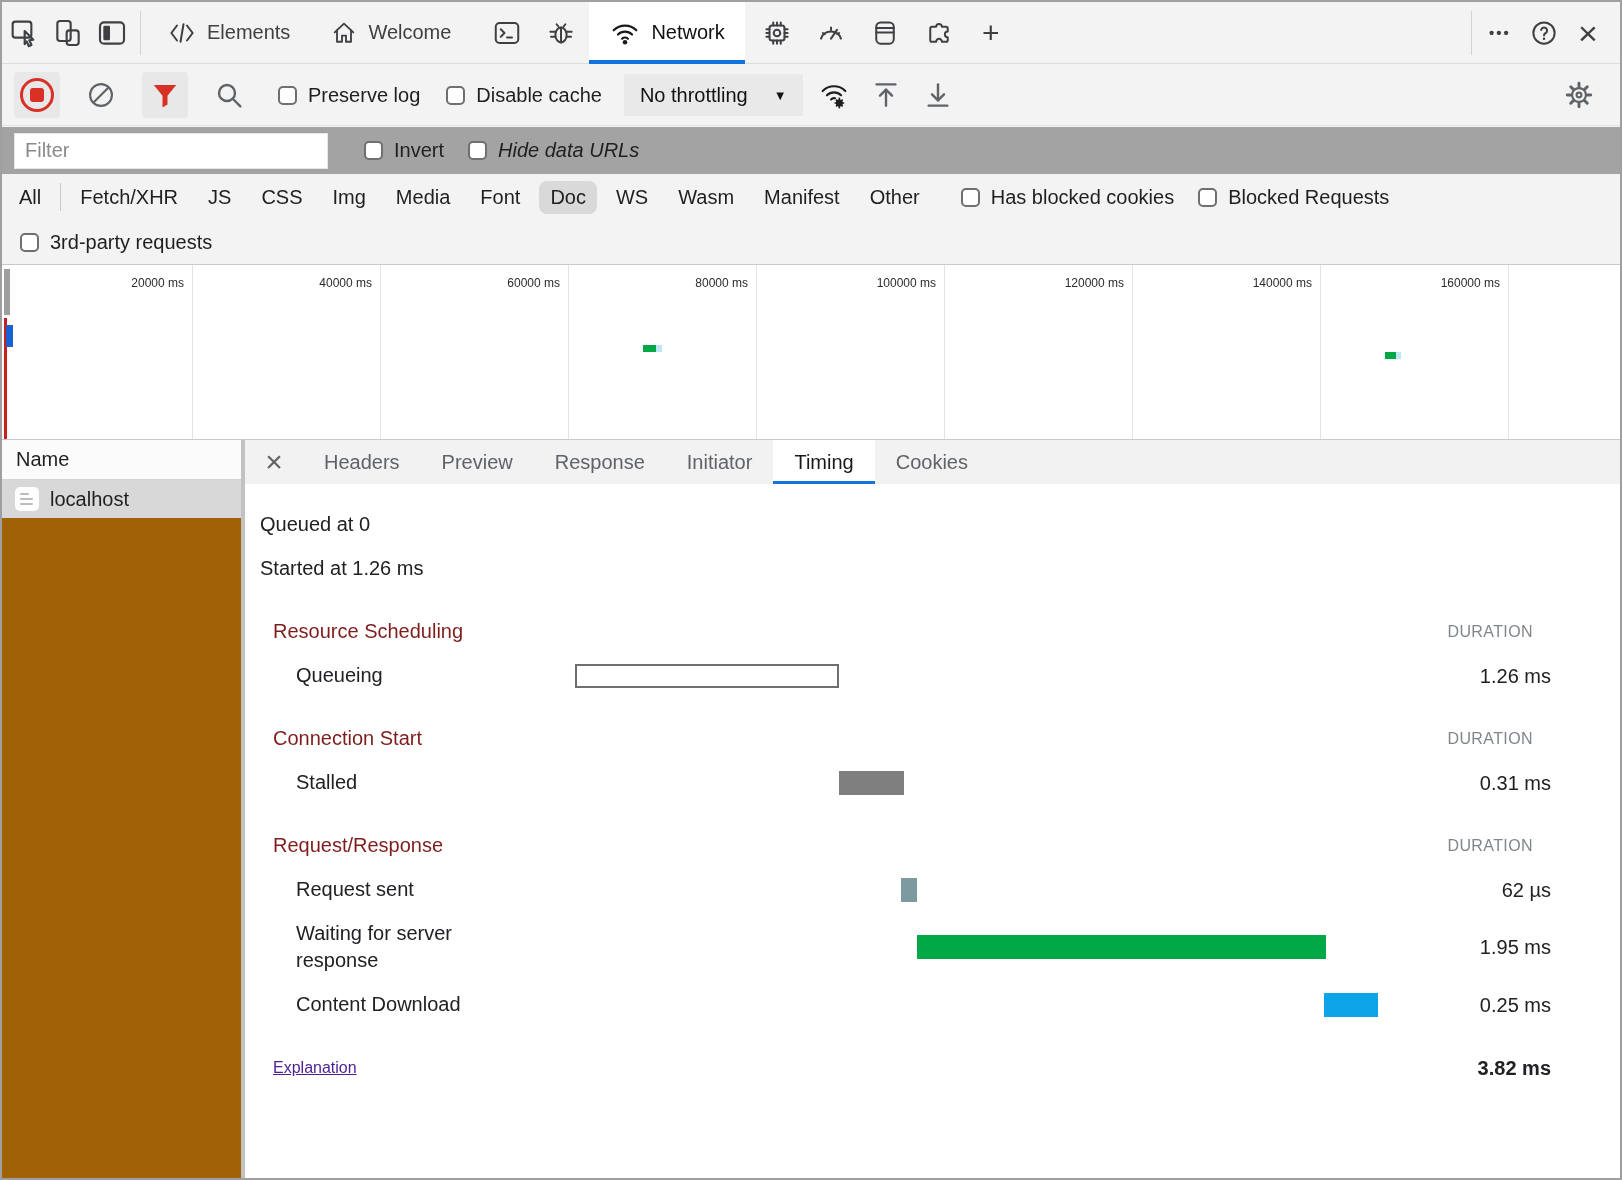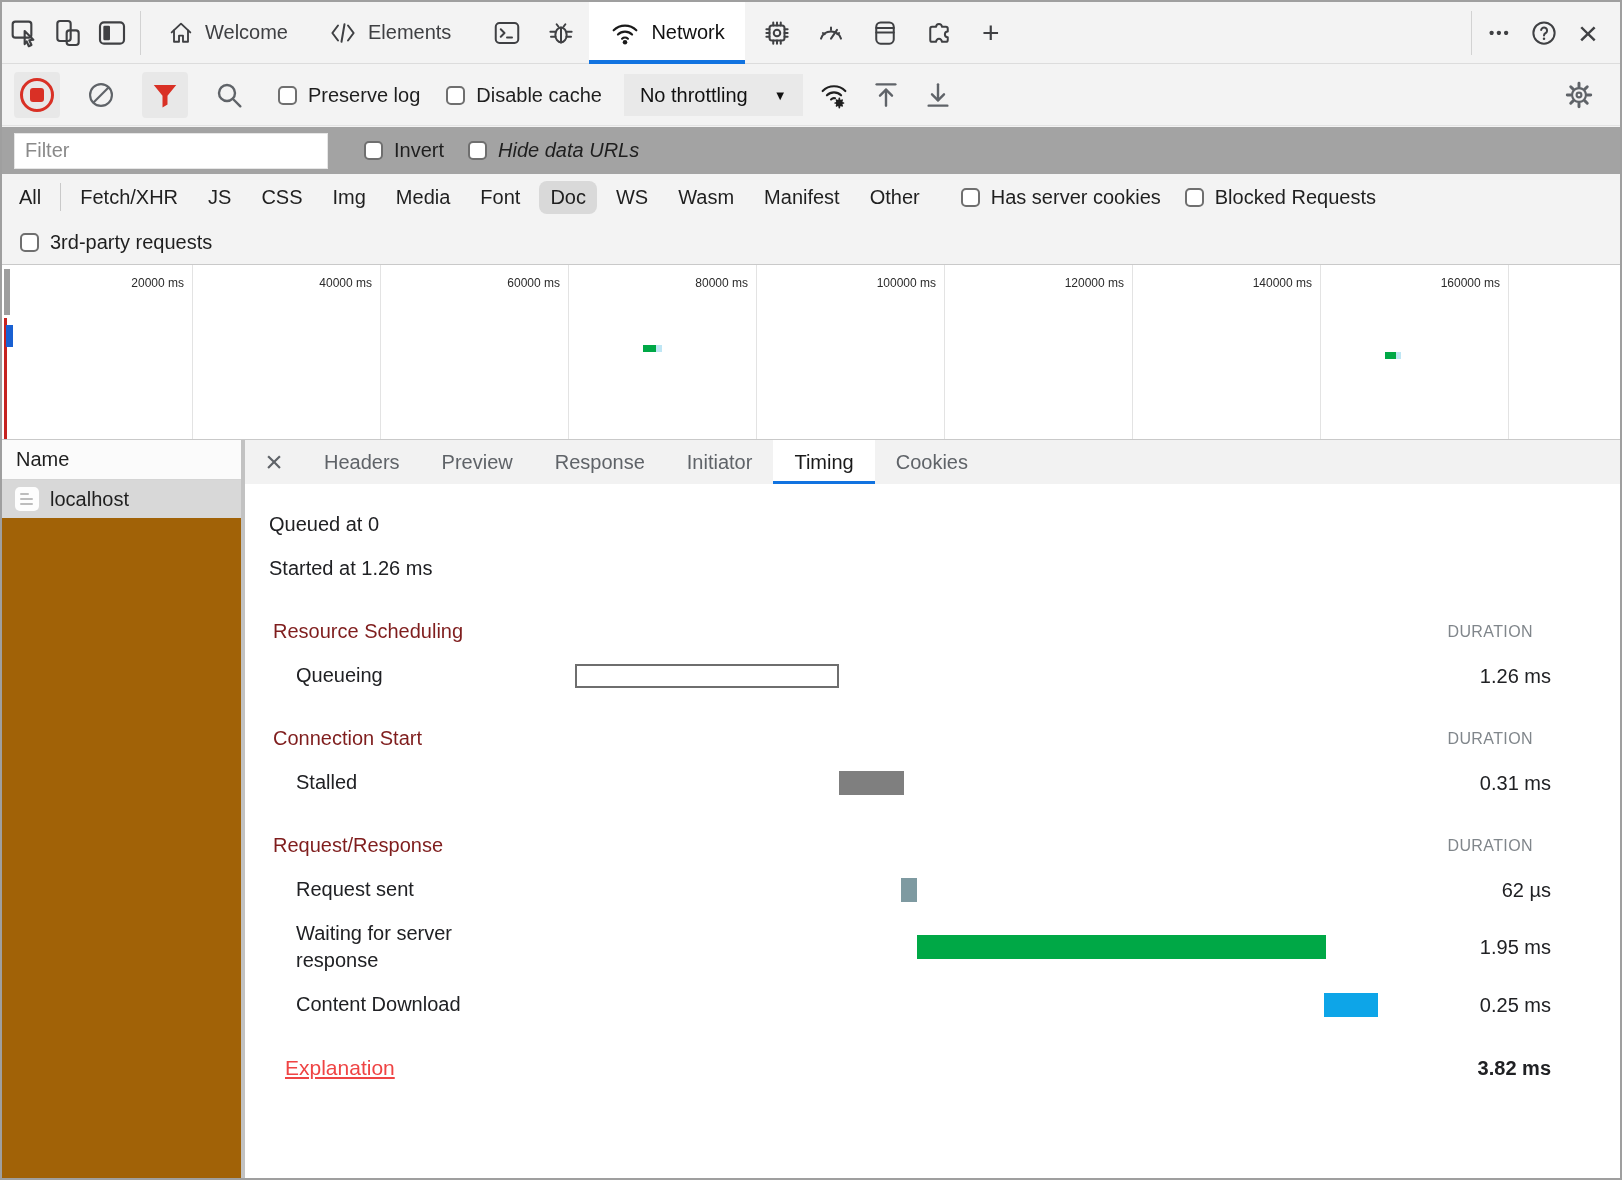--- a/index.html
+++ b/index.html
@@ -60,32 +60,32 @@
   .doc-icon i:nth-child(1){ width:9px; } .doc-icon i:nth-child(2){ width:13px; } .doc-icon i:nth-child(3){ width:13px; }
 
   .details { flex:1 1 auto; position:relative; background:#fff; min-width:0; }
   .detail-tabs { height:44px; background:#f2f2f2; display:flex; align-items:center; }
   .close-x { width:58px; text-align:center; font-size:30px; font-weight:300; color:#5f6368; flex:0 0 auto; }
   .dtab { height:44px; display:flex; align-items:center; padding:0 21px; font-size:20px; color:#5f6368; position:relative; flex:0 0 auto; }
   .dtab.active { background:#fff; color:#1a1a1a; }
   .dtab.active::after { content:""; position:absolute; left:0; right:0; bottom:0; height:3px; background:#1173e0; }
 
   .timing { position:relative; padding-top:27px; }
-  .t-line { font-size:20px; color:#202124; height:27px; line-height:27px; padding-left:24px; }
+  .t-line { font-size:20px; color:#202124; height:27px; line-height:27px; padding-left:15px; }
   .t-line.second { margin-top:17px; }
   .sec-head { position:relative; height:27px; line-height:27px; margin-top:36px; }
   .sec-title { font-size:20px; color:#7f1d1d; padding-left:28px; }
   .sec-duration { position:absolute; right:87px; top:0; font-size:16px; color:#80868b; letter-spacing:.4px; }
   .t-row { position:relative; margin-top:17px; min-height:27px; }
   .t-label { font-size:20px; color:#202124; line-height:27px; padding-left:51px; max-width:230px; }
   .t-value { position:absolute; right:69px; top:50%; transform:translateY(-50%); font-size:20px; color:#202124; }
   .t-value.bold { font-weight:bold; }
   .t-bar { position:absolute; top:50%; transform:translateY(-50%); height:24px; }
   .explain-row { position:relative; margin-top:36px; height:27px; }
-  .explain-link { font-size:21px; color:#ef4444; text-decoration:underline; margin-left:40px; line-height:27px; display:inline-block; }
+  .explain-link { font-size:16px; color:#4c1d95; text-decoration:underline; margin-left:28px; line-height:27px; display:inline-block; }
 
   svg.ic { stroke:#3f4043; fill:none; stroke-width:1.6; stroke-linecap:round; stroke-linejoin:round; }
   svg.ic .fill { fill:#3f4043; stroke:none; }
 </style>
 </head>
 <body>
 
 <div id="app">
 
   <div class="main-tabbar">
@@ -103,34 +103,34 @@
     </div>
     <div class="icon-btn">
       <svg class="ic" width="32" height="32" viewBox="0 0 24 24">
         <rect x="3" y="4" width="18" height="16" rx="3"></rect>
         <rect class="fill" x="5.5" y="6.5" width="5" height="11" rx="1"></rect>
       </svg>
     </div>
     <div class="vdiv"></div>
 
     <div class="tab">
+      <svg class="ic" width="30" height="30" viewBox="0 0 24 24">
+        <path d="M8 6 L3.5 12 L8 18"></path>
+          <path d="M16 6 L20.5 12 L16 18"></path>
+          <path d="M13.2 5 L10.8 19"></path>
+      </svg>
+      <span>Elements</span>
+    </div>
+
+    <div class="tab">
       <svg class="ic" width="28" height="28" viewBox="0 0 24 24">
         <path d="M4 11.5 L12 4 L20 11.5"></path>
         <path d="M6 9.8 V19.5 H10.3 V14.2 H13.7 V19.5 H18 V9.8"></path>
       </svg>
       <span>Welcome</span>
-    </div>
-
-    <div class="tab">
-      <svg class="ic" width="30" height="30" viewBox="0 0 24 24">
-        <path d="M8 6 L3.5 12 L8 18"></path>
-          <path d="M16 6 L20.5 12 L16 18"></path>
-          <path d="M13.2 5 L10.8 19"></path>
-      </svg>
-      <span>Elements</span>
     </div>
 
     <div class="icon-btn" style="margin-left:14px;">
       <svg class="ic" width="30" height="30" viewBox="0 0 24 24">
         <rect x="3" y="4" width="18" height="16" rx="3"></rect>
         <path d="M7 9 L10 12 L7 15"></path>
           <path d="M12 15.5 H16"></path>
       </svg>
     </div>
     <div class="icon-btn" style="margin-left:10px;">
@@ -296,21 +296,21 @@
     <span class="pill">Img</span>
     <span class="pill">Media</span>
     <span class="pill">Font</span>
     <span class="pill selected">Doc</span>
     <span class="pill">WS</span>
     <span class="pill">Wasm</span>
     <span class="pill">Manifest</span>
     <span class="pill">Other</span>
     <div class="check-group" style="margin-left:30px;">
       <span class="cb"></span>
-      <span class="cb-label">Has server cookies</span>
+      <span class="cb-label">Has blocked cookies</span>
     </div>
     <div class="check-group" style="margin-left:24px;">
       <span class="cb"></span>
       <span class="cb-label">Blocked Requests</span>
     </div>
   </div>
 
   <div class="third-row">
     <div class="check-group" style="margin-left:18px;">
       <span class="cb"></span>

